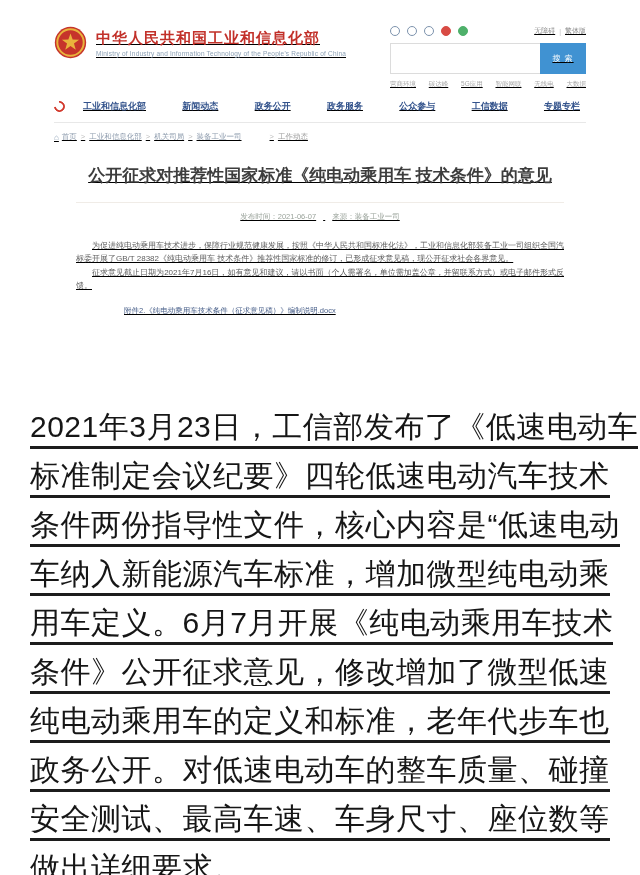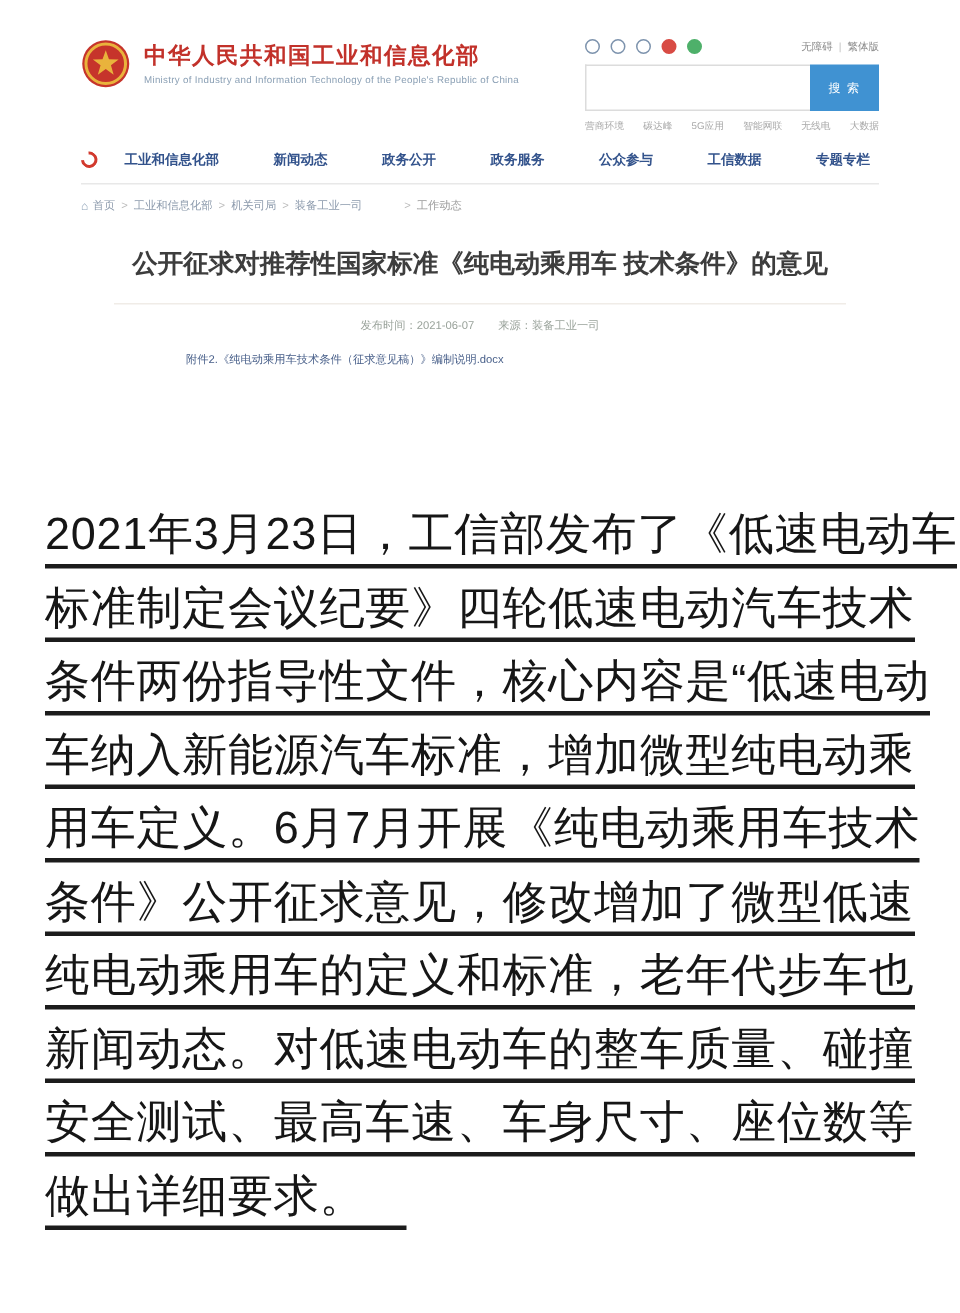--- a/index.html
+++ b/index.html
@@ -1,19 +1,19 @@
 <!DOCTYPE html>
 <html><head>
 <meta charset="utf-8">
 <style>
   * { box-sizing: border-box; margin: 0; padding: 0; }
   html,body { width:640px; background:#ffffff; font-family:"Liberation Sans", sans-serif; }
   body { height:875px; overflow:hidden; }
 
-  .site { width:532px; margin:0 auto; padding-top:26px; }
+  .site { width:532px; margin:0 auto; padding-top:26px;text-decoration:underline; }
 
   
   .site-header { display:flex; justify-content:space-between; align-items:flex-start; }
   .brand { display:flex; align-items:flex-start; gap:9px; }
   .emblem { width:33px; height:33px; flex:0 0 auto; }
   .brand-title { color:#c2312a; font-size:15px; font-weight:bold; letter-spacing:1px; line-height:1.2; margin-top:3px; }
   .brand-sub { color:#8ba0b5; font-size:6.5px; margin-top:3px; letter-spacing:0.2px; }
 
   .utility { width:196px; }
   .icons-row { display:flex; align-items:center; gap:7px; }
@@ -131,31 +131,35 @@
       </ol>
   </div>
 
   <div class="article">
     <h1 class="article-title">公开征求对推荐性国家标准《纯电动乘用车 技术条件》的意见</h1>
     <hr class="title-divider">
     <div class="meta">
       <span>发布时间：2021-06-07</span>
       <span>来源：装备工业一司</span>
     </div>
+    <div class="body-text">
+        <p>为促进纯电动乘用车技术进步，保障行业规范健康发展，按照《中华人民共和国标准化法》，工业和信息化部装备工业一司组织全国汽标委开展了GB/T 28382《纯电动乘用车 技术条件》推荐性国家标准的修订，已形成征求意见稿，现公开征求社会各界意见。</p>
+        <p>征求意见截止日期为2021年7月16日，如有意见和建议，请以书面（个人需署名，单位需加盖公章，并留联系方式）或电子邮件形式反馈。</p>
+      </div>
     <ul class="attachments">
         <li>附件2.《纯电动乘用车技术条件（征求意见稿）》编制说明.docx</li>
       </ul>
   </div>
 
 </div>
 
 <div class="annotation">
     <div class="big-line"><span class="u">2021年3月23日，工信部发布了《低速电动车</span></div>
     <div class="big-line"><span class="u">标准制定会议纪要》四轮低速电动汽车技术</span></div>
     <div class="big-line"><span class="u">条件两份指导性文件，核心内容是“低速电动</span></div>
     <div class="big-line"><span class="u">车纳入新能源汽车标准，增加微型纯电动乘</span></div>
     <div class="big-line"><span class="u">用车定义。6月7月开展《纯电动乘用车技术</span></div>
     <div class="big-line"><span class="u">条件》公开征求意见，修改增加了微型低速</span></div>
     <div class="big-line"><span class="u">纯电动乘用车的定义和标准，老年代步车也</span></div>
-    <div class="big-line"><span class="u">新闻动态。对低速电动车的整车质量、碰撞</span></div>
+    <div class="big-line"><span class="u">政务公开。对低速电动车的整车质量、碰撞</span></div>
     <div class="big-line"><span class="u">安全测试、最高车速、车身尺寸、座位数等</span></div>
     <div class="big-line"><span class="u">做出详细要求。</span></div>
   </div>
 
 </body></html>

